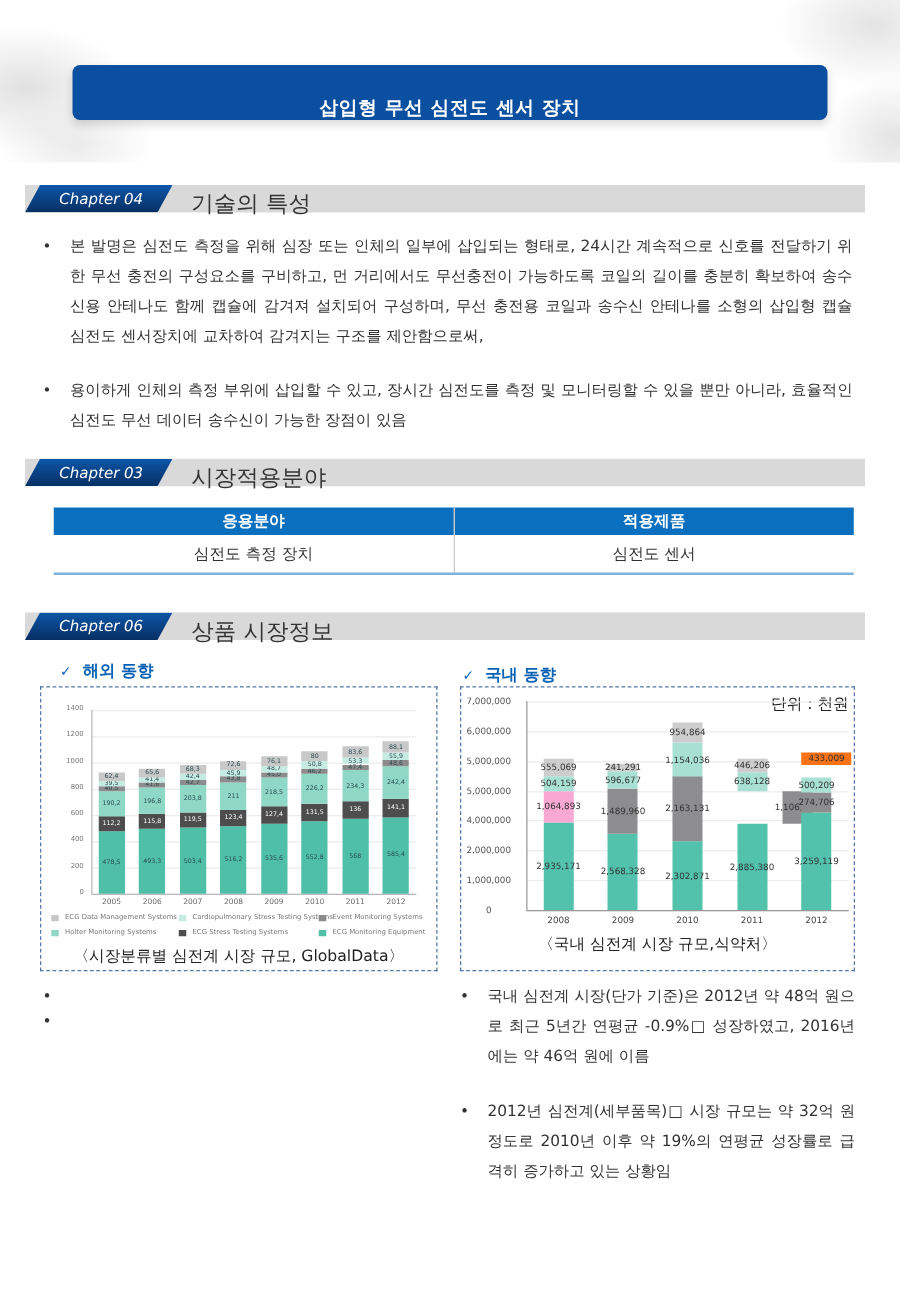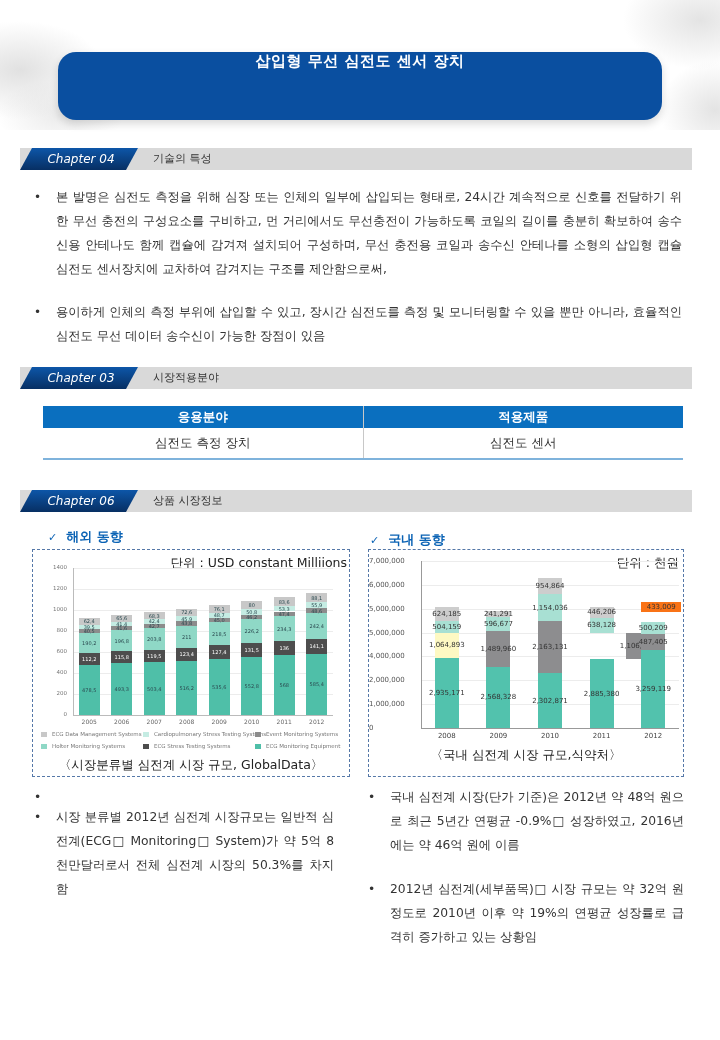--- a/index.html
+++ b/index.html
@@ -7,37 +7,37 @@
   body { font-family: "DejaVu Sans", "Liberation Sans", sans-serif; color: #333; position: relative; }
   .clouds {
     position: absolute; left: 0; top: 0; width: 720px; height: 130px;
     background:
       radial-gradient(ellipse 120px 70px at 20px 70px, rgba(200,200,200,0.55), rgba(255,255,255,0) 70%),
       radial-gradient(ellipse 90px 50px at 60px 115px, rgba(210,210,210,0.45), rgba(255,255,255,0) 70%),
       radial-gradient(ellipse 110px 70px at 700px 20px, rgba(205,205,205,0.55), rgba(255,255,255,0) 70%),
       radial-gradient(ellipse 80px 70px at 715px 110px, rgba(200,200,200,0.5), rgba(255,255,255,0) 70%);
   }
   .title-bar {
-    position: absolute; left: 58px; top: 52px; width: 604px; height: 68px;
-    background: #0a4fa0; border-radius: 18px;
-    display: flex; align-items: flex-start; justify-content: center;
+    position: absolute; left: 58px; top: 52px; width: 604px; height: 44px;
+    background: #0a4fa0; border-radius: 6px;
+    display: flex; align-items: flex-end; justify-content: center;
     box-shadow: 0 4px 8px rgba(0,0,0,0.15);
   }
   .title-bar span { color: #fff; font-size: 15px; font-weight: bold; letter-spacing: 0.5px; }
 
   .chapter { position: absolute; left: 20px; width: 672px; height: 22px; }
   .chapter .bar { position: absolute; left: 0; top: 0; width: 672px; height: 22px; background: #d9d9d9; }
   .chapter .badge {
     position: absolute; left: 0; top: 0; width: 118px; height: 22px;
     background: linear-gradient(#0d56a8, #072f63);
     clip-path: polygon(12px 0, 118px 0, 106px 22px, 0 22px);
     display: flex; align-items: center; justify-content: center;
   }
   .chapter .badge span { color: #fff; font-style: italic; font-size: 12px; padding-left: 4px; }
-  .chapter .ctitle { position: absolute; left: 133px; top: 3px; font-size: 11px; color: #333; }
+  .chapter .ctitle { position: absolute; left: 133px; top: 3px; font-size: 18px; color: #333; }
 
   .bullet-block { position: absolute; font-size: 12.3px; line-height: 24px; color: #333; }
   .bullet-block .dot { position: absolute; left: 0; top: 0; font-size: 12px; }
   .bullet-block .txt { margin-left: 22px; text-align: justify; }
 
   .app-table { position: absolute; left: 43px; top: 406px; width: 640px; border-collapse: collapse; }
   .app-table th { background: #0a6fbf; color: #fff; font-size: 12.5px; height: 22px; font-weight: bold; }
   .app-table td { font-size: 12.5px; height: 31px; text-align: center; color: #333; border-bottom: 2px solid #7fb3dc; }
   .app-table .sep { border-right: 1px solid #c8c8c8; }
 
@@ -49,21 +49,21 @@
   .caption { position: absolute; font-size: 12.5px; color: #222; width: 100%; text-align: center; }
 
   .axis-tick { position: absolute; font-size: 5.5px; color: #777; text-align: right; }
   .grid-line { position: absolute; height: 1px; background: #ececec; }
   .bar-seg { position: absolute; display: flex; align-items: center; justify-content: center; }
   .bar-seg span { font-size: 5px; color: #2b4a50; white-space: nowrap; }
   .xlab { position: absolute; font-size: 6px; color: #666; text-align: center; }
   .legend { position: absolute; font-size: 5.5px; color: #777; display: flex; align-items: center; }
   .legend i { display: inline-block; width: 6px; height: 5px; margin-right: 5px; }
 
-  .r-tick { position: absolute; font-size: 7px; color: #555; text-align: left; }
+  .r-tick { position: absolute; font-size: 7px; color: #555; text-align: center; }
   .r-seg span { font-size: 7px; color: #333; }
   .r-xlab { position: absolute; font-size: 7px; color: #444; text-align: center; }
 
   .col-text { position: absolute; font-size: 12.3px; line-height: 24px; color: #333; }
   .col-text .item { position: relative; padding-left: 22px; text-align: justify; }
   .col-text .item .dot { position: absolute; left: 0; top: 0; }
 </style>
 </head>
 <body>
 
@@ -122,21 +122,20 @@
 </div>
 
 <div class="sub-heading" style="left:48px; top:528px;">
   <span class="check">✓</span><span>해외 동향</span>
 </div>
 <div class="sub-heading" style="left:370px; top:531px;">
   <span class="check">✓</span><span>국내 동향</span>
 </div>
 
 <div class="chart-box" id="left-chart" style="left:32px; top:549px; width:318px; height:228px;">
-  <div class="unit-label" style="right:2px; top:5px;">단위 : USD constant Milliions</div>
   <div id="lc-plot"></div>
   <div id="lc-legend"></div>
   <div class="caption" style="top:207px;">〈시장분류별 심전계 시장 규모, GlobalData〉</div>
 <div class="grid-line" style="left: 40px; top: 165px; width: 260px;"></div>
     <div class="axis-tick" style="left: 0px; top: 161px; width: 34px;">0</div>
     <div class="grid-line" style="left: 40px; top: 144px; width: 260px;"></div>
     <div class="axis-tick" style="left: 0px; top: 140px; width: 34px;">200</div>
     <div class="grid-line" style="left: 40px; top: 123px; width: 260px;"></div>
     <div class="axis-tick" style="left: 0px; top: 119px; width: 34px;">400</div>
     <div class="grid-line" style="left: 40px; top: 102px; width: 260px;"></div>
@@ -347,28 +346,28 @@
     <div class="r-tick" style="left: 0px; top: 54.7143px; width: 44px;">5,000,000</div>
     <div class="grid-line" style="left: 52px; top: 34.8571px; width: 258px;"></div>
     <div class="r-tick" style="left: 0px; top: 30.8571px; width: 44px;">6,000,000</div>
     <div class="grid-line" style="left: 52px; top: 11px; width: 258px;"></div>
     <div class="r-tick" style="left: 0px; top: 7px; width: 44px;">7,000,000</div>
     <div style="position: absolute; left: 52px; top: 11px; width: 1px; height: 167px; background: rgb(153, 153, 153);"></div>
     <div style="position: absolute; left: 52px; top: 178px; width: 258px; height: 1px; background: rgb(153, 153, 153);"></div>
     <div class="bar-seg r-seg" style="left: 65.8px; top: 107.975px; width: 24px; height: 70.0248px; background: rgb(82, 194, 173); overflow: visible;">
       <span>2,935,171</span>
     </div>
-    <div class="bar-seg r-seg" style="left: 65.8px; top: 82.5699px; width: 24px; height: 25.4053px; background: #fef9c3; overflow: visible;">
+    <div class="bar-seg r-seg" style="left: 65.8px; top: 82.5699px; width: 24px; height: 25.4053px; background: #f9a8d4; overflow: visible;">
       <span>1,064,893</span>
     </div>
     <div class="bar-seg r-seg" style="left: 65.8px; top: 70.5421px; width: 24px; height: 12.0278px; background: rgb(168, 224, 211); overflow: visible;">
       <span>504,159</span>
     </div>
     <div class="bar-seg r-seg" style="left: 65.8px; top: 57.2997px; width: 24px; height: 13.2424px; background: rgb(205, 205, 205); overflow: visible;">
-      <span>624,185</span>
+      <span>555,069</span>
     </div>
     <div class="r-xlab" style="left: 62.8px; top: 182px; width: 30px;">2008</div>
     <div class="bar-seg r-seg" style="left: 117.4px; top: 116.727px; width: 24px; height: 61.273px; background: rgb(82, 194, 173); overflow: visible;">
       <span>2,568,328</span>
     </div>
     <div class="bar-seg r-seg" style="left: 117.4px; top: 81.1808px; width: 24px; height: 35.5462px; background: rgb(141, 141, 143); overflow: visible;">
       <span>1,489,960</span>
     </div>
     <div class="bar-seg r-seg" style="left: 117.4px; top: 66.9458px; width: 24px; height: 14.235px; background: rgb(168, 224, 211); overflow: visible;">
       <span>596,677</span>
@@ -400,38 +399,37 @@
       <span>638,128</span>
     </div>
     <div class="bar-seg r-seg" style="left: 220.6px; top: 56.9035px; width: 24px; height: 10.6452px; background: rgb(205, 205, 205); overflow: visible;">
       <span>446,206</span>
     </div>
     <div class="r-xlab" style="left: 217.6px; top: 182px; width: 30px;">2011</div>
     <div class="bar-seg r-seg" style="left: 272.2px; top: 100.247px; width: 24px; height: 77.7533px; background: rgb(82, 194, 173); overflow: visible;">
       <span>3,259,119</span>
     </div>
     <div class="bar-seg r-seg" style="left: 272.2px; top: 84.0796px; width: 24px; height: 16.1671px; background: rgb(141, 141, 143); overflow: visible;">
-      <span>487,405</span>
+      <span>274,706</span>
     </div>
     <div class="bar-seg r-seg" style="left: 272.2px; top: 72.146px; width: 24px; height: 11.9336px; background: rgb(168, 224, 211); overflow: visible;">
       <span>500,209</span>
     </div>
     <div class="bar-seg r-seg" style="left: 272.2px; top: 52px; width: 40px; height: 10.3304px; background: #f97316; overflow: visible;">
       <span>433,009</span>
     </div>
     <div class="r-xlab" style="left: 269.2px; top: 182px; width: 30px;">2012</div>
   </div>
 
 <div class="col-text" style="left:34px; top:785px; width:300px;">
   <div class="item">
     <span class="dot">•</span>
   </div>
   <div class="item" style="margin-top:20px;">
     <span class="dot">•</span>
-    <span>시장 분류별 2012년 심전계 시장규모는 일반적 심전계(ECG□ Monitoring□ System)가 약 5억 8천만달러로서 전체 심전계 시장의 50.3%를 차지함</span>
   </div>
 </div>
 
 <div class="col-text" style="left:368px; top:785px; width:316px;">
   <div class="item">
     <span class="dot">•</span>
     <span>국내 심전계 시장(단가 기준)은 2012년 약 48억 원으로 최근 5년간 연평균 -0.9%□ 성장하였고, 2016년에는 약 46억 원에 이름</span>
   </div>
   <div class="item" style="margin-top:20px;">
     <span class="dot">•</span>

